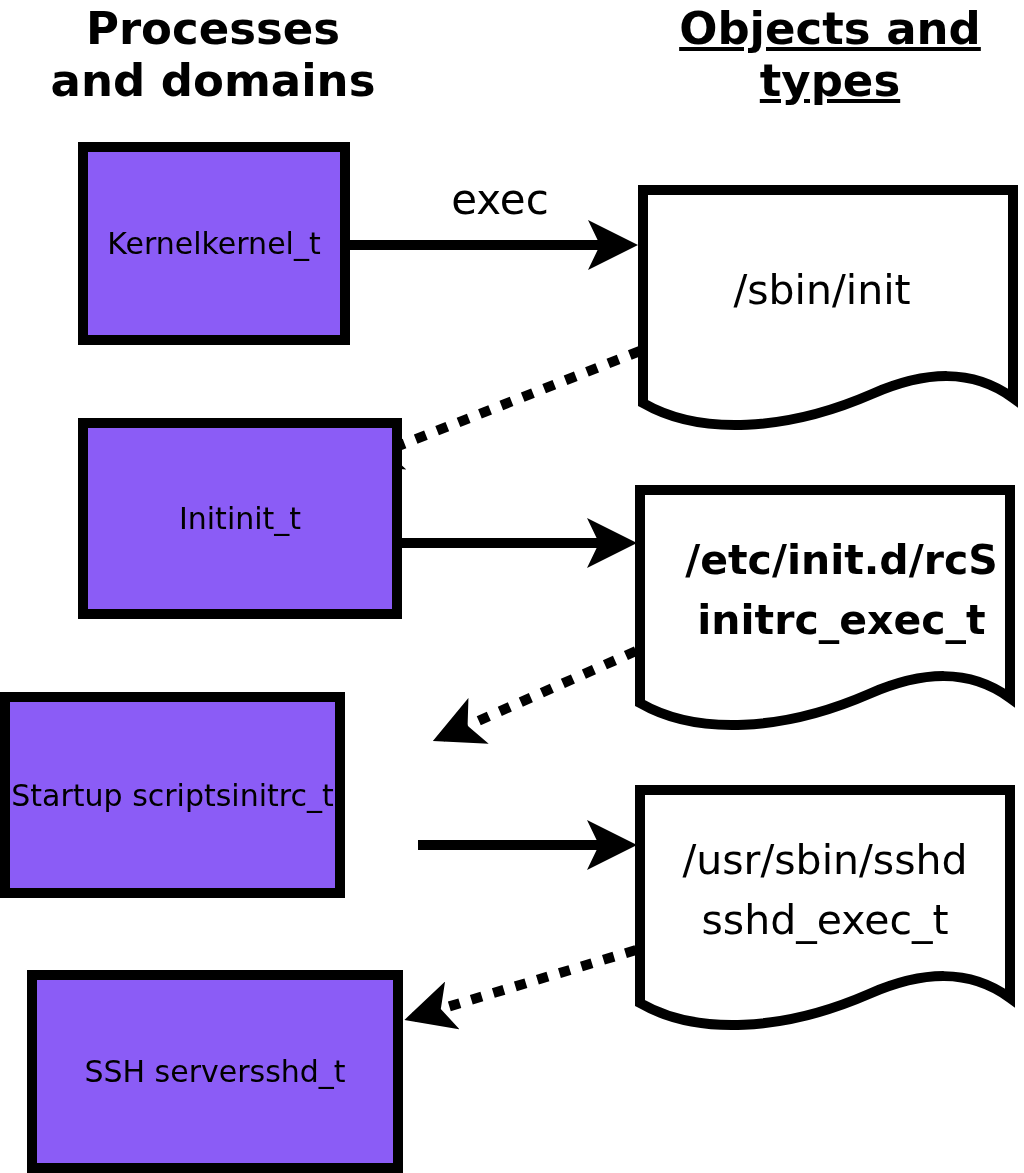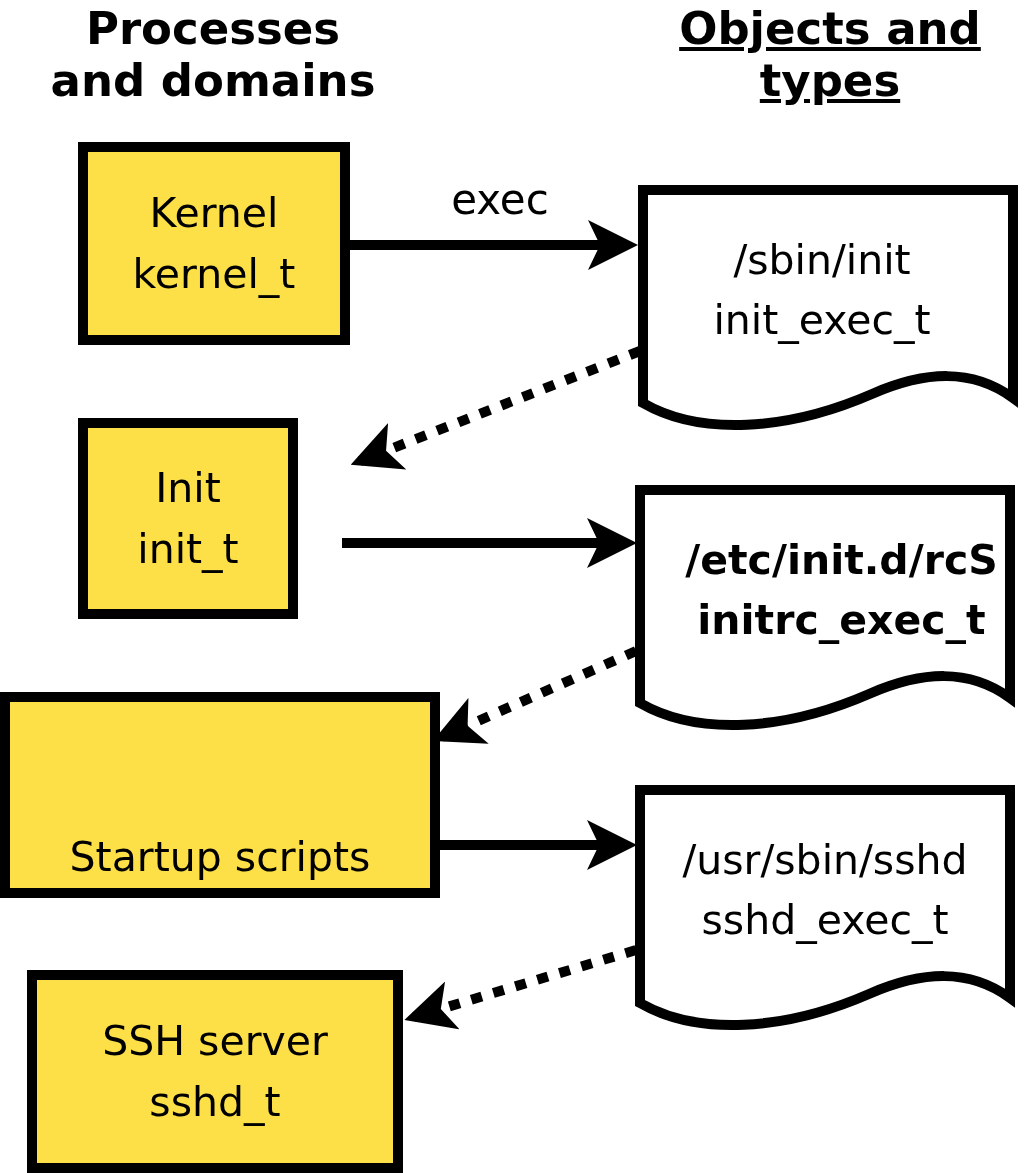--- a/index.html
+++ b/index.html
@@ -31,33 +31,32 @@
     pointer-events: none;
   }
   .doc-shape { fill: #ffffff; stroke: #000000; stroke-width: 10; stroke-linejoin: miter; }
   .solid-line  { stroke: #000000; stroke-width: 10; }
   .dotted-line { stroke: #000000; stroke-width: 10; stroke-dasharray: 11 12; }
 
   .pbox {
     position: absolute;
     box-sizing: border-box;
     border: 10px solid #000000;
-    background: #fde047;
+    background: #8b5cf6;
     display: flex;
-    flex-direction: column;
     align-items: center;
     justify-content: center;
     text-align: center;
-    font-size: 41px;
+    font-size: 30px;
     line-height: 61px;
     z-index: 2;
   }
   .pbox-kernel  { left: 78px; top: 142px; width: 272px; height: 203px; }
-  .pbox-init    { left: 78px; top: 418px; width: 220px; height: 201px; justify-content: center; }
-  .pbox-startup { left: 0px;  top: 692px; width: 440px; height: 206px; justify-content: flex-end; }
+  .pbox-init    { left: 78px; top: 418px; width: 324px; height: 201px; justify-content: center; }
+  .pbox-startup { left: 0px;  top: 692px; width: 345px; height: 206px; }
   .pbox-sshd    { left: 27px; top: 970px; width: 376px; height: 203px; }
 
   .doctext {
     position: absolute;
     display: flex;
     flex-direction: column;
     align-items: center;
     justify-content: center;
     text-align: center;
     font-size: 41px;
@@ -121,29 +120,29 @@
   <div class="pbox pbox-kernel">
     <span>Kernel</span>
     <span>kernel_t</span>
   </div>
   <div class="pbox pbox-init">
     <span>Init</span>
     <span>init_t</span>
   </div>
   <div class="pbox pbox-startup">
     <span>Startup scripts</span>
+    <span>initrc_t</span>
   </div>
   <div class="pbox pbox-sshd">
     <span>SSH server</span>
     <span>sshd_t</span>
   </div>
 
   <div class="doctext doctext-1">
     <span>/sbin/init</span>
-    <span>init_exec_t</span>
   </div>
   <div class="doctext doctext-2">
     <span>/etc/init.d/rcS</span>
     <span>initrc_exec_t</span>
   </div>
   <div class="doctext doctext-3">
     <span>/usr/sbin/sshd</span>
     <span>sshd_exec_t</span>
   </div>
 

